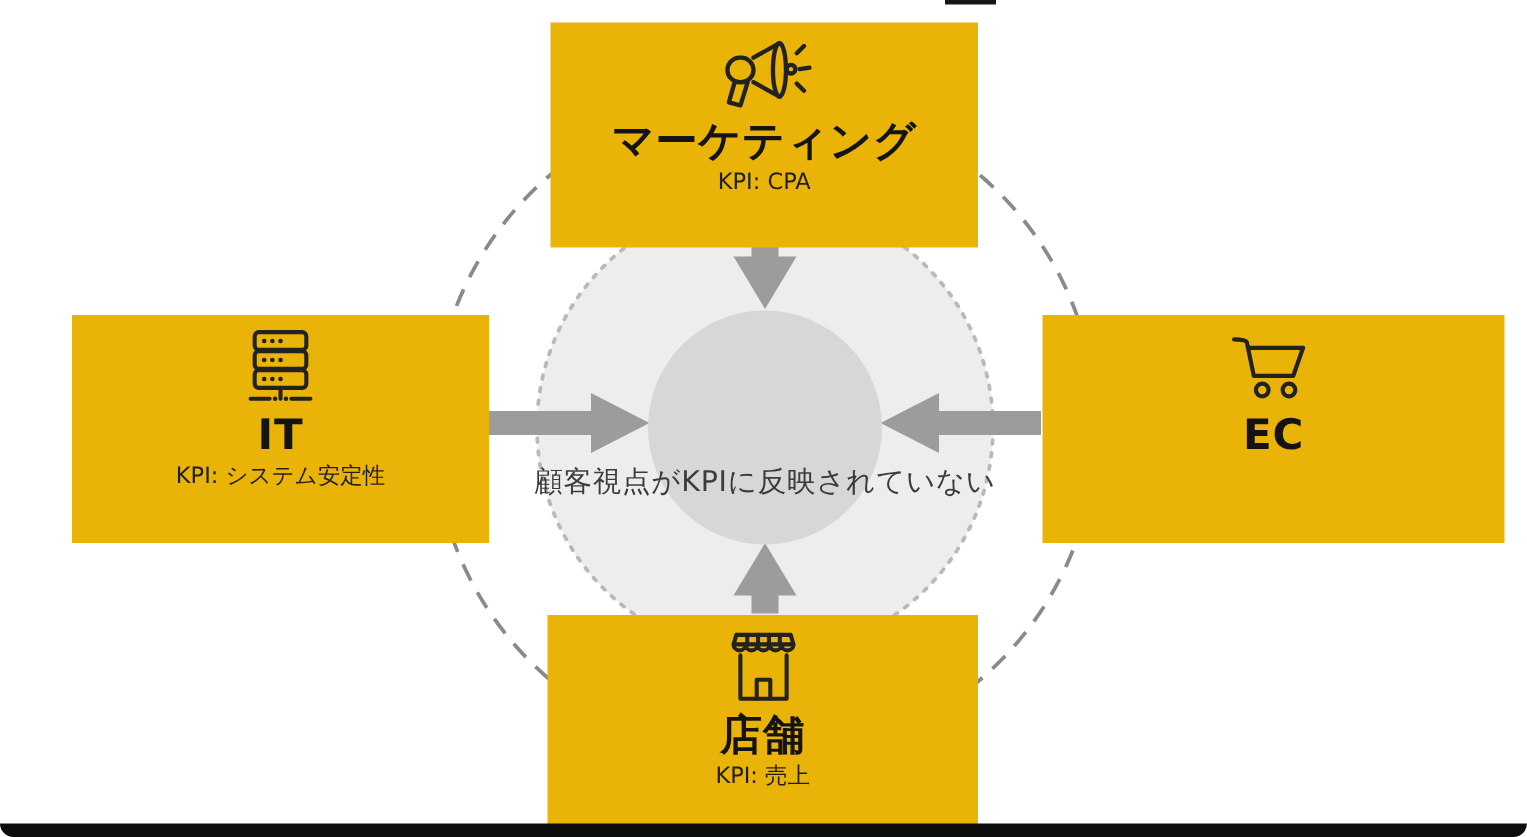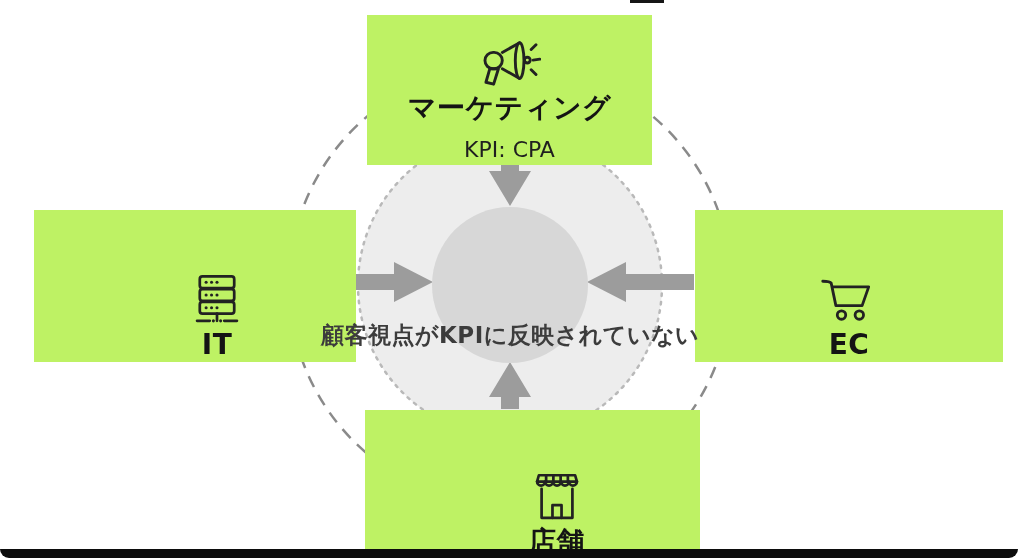--- a/index.html
+++ b/index.html
@@ -4,47 +4,45 @@
 <style>
   html,body { margin:0; padding:0; background:#ffffff; }
   .stage {
     position:relative; width:1018px; height:558px; background:#ffffff;
     overflow:hidden;
     font-family:"DejaVu Sans","Liberation Sans",sans-serif;
   }
   .rings-layer { position:absolute; left:0; top:0; }
 
   .dept {
-    position:absolute; background:#bef264;
+    position:absolute; background:#eab308;
     display:flex; flex-direction:column; align-items:center;
     text-align:center;
-    justify-content:flex-end;
   }
   .dept-top    { left:367px; top:15px;  width:285px; height:144px; padding-top:6px; }
-  .dept-left   { left:34px;  top:210px; width:278px; height:145px; padding-top:7px;padding-left:44px; }
+  .dept-left   { left:48px;  top:210px; width:278px; height:145px; padding-top:7px; }
   .dept-right  { left:695px; top:210px; width:308px; height:145px; padding-top:7px; }
-  .dept-bottom { left:365px; top:410px; width:287px; height:142px; padding-top:7px;padding-left:48px; }
+  .dept-bottom { left:365px; top:410px; width:287px; height:142px; padding-top:7px; }
 
   .dept .icon { height:56px; display:flex; align-items:center; justify-content:center; }
   .dept .title {
     font-weight:bold; font-size:28px; line-height:1.2; color:#141414;
     letter-spacing:0.5px;
   }
-  .dept .kpi { font-size:22px; line-height:1.3; color:#1f1f1f; margin-top:12px; }
+  .dept .kpi { font-size:15px; line-height:1.3; color:#1f1f1f; margin-top:1px; }
 
   .center-label {
     position:absolute; left:510px; top:279px; transform:translate(-50%,-50%);
     font-size:46px; font-weight:bold; color:#111; letter-spacing:2px;
     white-space:nowrap; z-index:3;
   }
   .center-caption {
-    position:absolute; left:510px; top:335px; transform:translate(-50%,-50%);
-    font-size:23px; color:#3c3c3c; white-space:nowrap; z-index:3;
+    position:absolute; left:510px; top:321px; transform:translate(-50%,-50%);
+    font-size:19px; color:#3c3c3c; white-space:nowrap; z-index:3;
     letter-spacing:0.5px;
-    font-weight:bold;
   }
 
   .frame-bottom-bar {
     position:absolute; left:0; top:549px; width:1018px; height:9px;
     background:#0c0c0c; border-radius:0 0 12px 12px; z-index:5;
   }
   .frame-top-mark {
     position:absolute; left:630px; top:0; width:34px; height:3px;
     background:#161616; z-index:5;
   }
@@ -100,20 +98,21 @@
             <circle cx="32" cy="23.5" r="1.7"></circle>
           <circle cx="20" cy="37.5" r="1.7"></circle>
             <circle cx="26" cy="37.5" r="1.7"></circle>
             <circle cx="32" cy="37.5" r="1.7"></circle>
           <circle cx="28" cy="52" r="1.7"></circle>
             <circle cx="36" cy="52" r="1.7"></circle>
         </g>
       </svg>
     </div>
     <div class="title">IT</div>
+    <div class="kpi">KPI: システム安定性</div>
   </div>
 
   <div class="dept dept-right">
     <div class="icon">
       <svg class="icon-svg" width="60" height="52" viewBox="0 0 64 50">
         <g fill="none" stroke="#222" stroke-width="3" stroke-linejoin="round" stroke-linecap="round">
           <path d="M4 5 C9 5 12 5.5 13 7 L18 31 H46 L53 11 H15"></path>
           <circle cx="24" cy="41" r="4.5"></circle>
           <circle cx="43" cy="41" r="4.5"></circle>
         </g>
@@ -128,19 +127,20 @@
         <g fill="none" stroke="#222" stroke-width="3" stroke-linejoin="round" stroke-linecap="round">
           <path d="M12 5 H52 L54 12 H10 Z"></path>
           <path d="M20 5 V12 M28 5 V12 M36 5 V12 M44 5 V12"></path>
           <path d="M10 12 a4.4 4.4 0 0 0 8.8 0 a4.4 4.4 0 0 0 8.8 0 a4.4 4.4 0 0 0 8.8 0 a4.4 4.4 0 0 0 8.8 0 a4.4 4.4 0 0 0 8.8 0"></path>
           <path d="M15 20 V52 H49 V20"></path>
           <path d="M27 52 V38 H37 V52"></path>
         </g>
       </svg>
     </div>
     <div class="title">店舗</div>
+    <div class="kpi">KPI: 売上</div>
   </div>
 
   <div class="center-caption">顧客視点がKPIに反映されていない</div>
 
   <div class="frame-top-mark"></div>
   <div class="frame-bottom-bar"></div>
 </div>
 
 </body></html>

